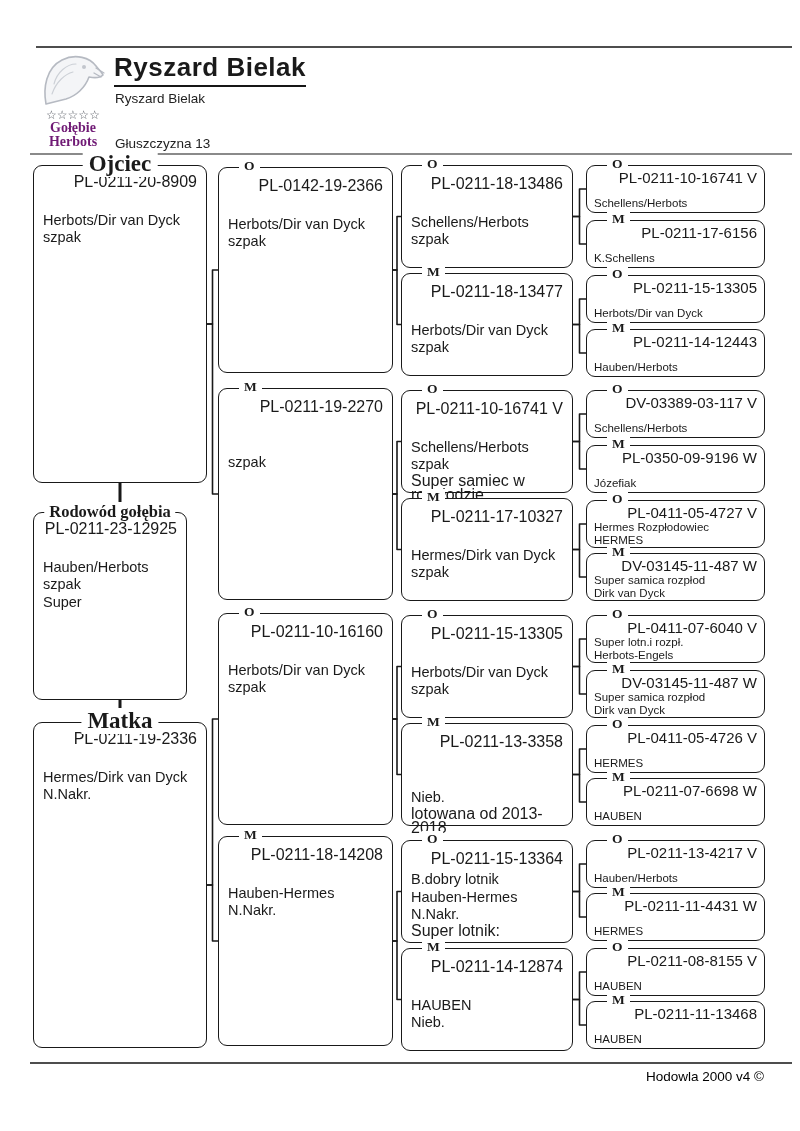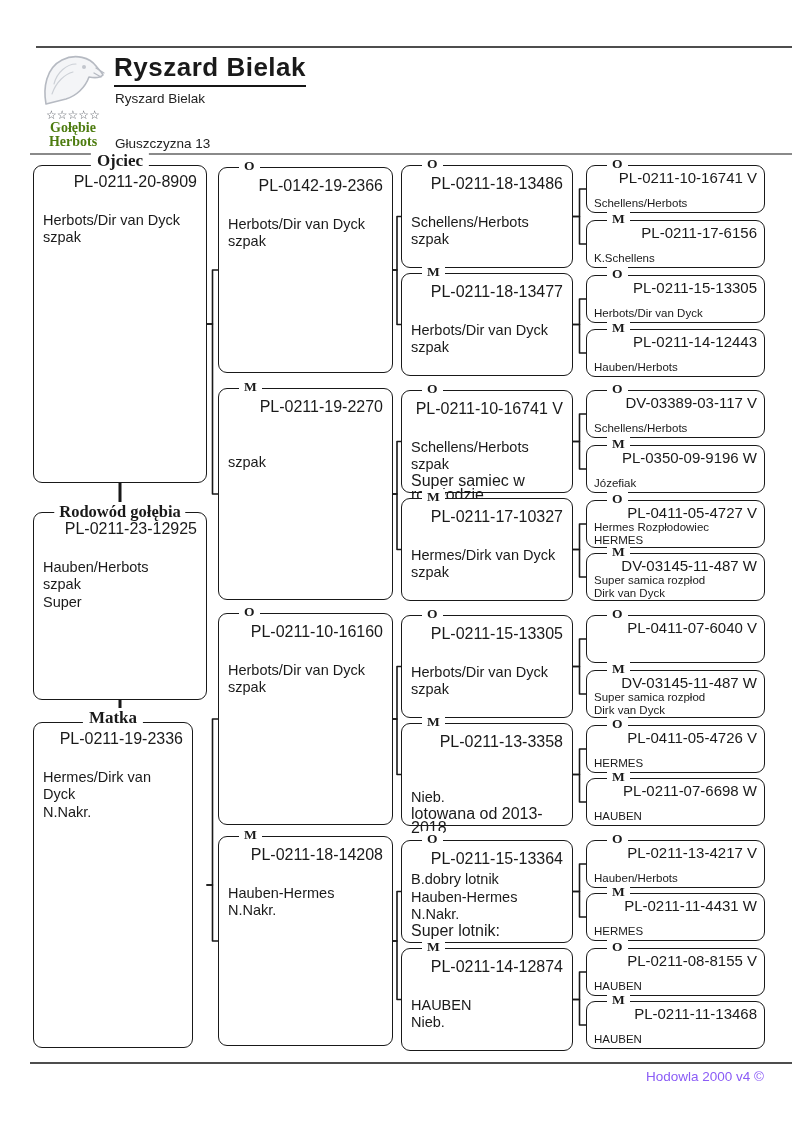--- a/index.html
+++ b/index.html
@@ -8,49 +8,49 @@
     font-family:"Liberation Sans","DejaVu Sans",sans-serif;color:#1a1a1a;
   }
   .abs{position:absolute;}
   .rule{position:absolute;background:#4e4e4e;height:2px;}
   .rule.thin{height:1.5px;background:#8a8a8a;}
 
   
   #logo{left:38px;top:54px;width:70px;text-align:center;}
   #logo .stars{font-size:12px;letter-spacing:0px;color:#5c6068;line-height:11px;}
   #logo .ltxt{font-family:"Liberation Serif","DejaVu Serif",serif;font-weight:bold;
-              font-size:14px;line-height:14px;color:#4d7c0f;}
+              font-size:14px;line-height:14px;color:#701a75;}
   #title{left:114px;top:52px;font-size:26px;font-weight:bold;
          border-bottom:2.5px solid #161616;padding-bottom:2px;letter-spacing:.5px;}
   .hsub{left:115px;font-size:13.5px;color:#222;}
 
   
   .node{position:absolute;box-sizing:border-box;background:#fff;
         border:1.8px solid #191919;border-radius:9px;z-index:1;}
   .legend{position:absolute;background:#fff;font-family:"Liberation Serif","DejaVu Serif",serif;
           font-weight:bold;white-space:nowrap;z-index:2;}
-  .lg-big{left:50%;transform:translateX(-50%);top:-15px;font-size:17px;padding:0 6px;}
+  .lg-big{left:50%;transform:translateX(-50%);top:-15px;font-size:23px;padding:0 6px;}
   .lg-small{left:50%;transform:translateX(-50%);top:-11px;font-size:16.5px;padding:0 5px;}
   .lg-sex{left:20px;top:-10px;font-size:13.5px;padding:0 5px;}
   .content{padding:8px 9px 4px 9px;}
   .content.c1{padding-top:6px;}
   .ring{font-size:16px;line-height:20px;margin-bottom:2px;white-space:nowrap;text-align:right;}
   .line{font-size:14.5px;line-height:17.5px;min-height:17.5px;}
   .note{font-size:16px;line-height:14px;}
   
   .node.g4 .content{padding:3px 7px;height:100%;box-sizing:border-box;
         display:flex;flex-direction:column;justify-content:space-between;}
   .node.g4 .ring{font-size:15px;line-height:17px;margin:0;}
   .desc{font-size:11.5px;line-height:12.5px;}
 
   
   #wires{position:absolute;left:0;top:0;z-index:0;}
 
   
-  #credit{right:36px;top:1069px;font-size:13.5px;color:#8b5cf6;}
+  #credit{right:36px;top:1069px;font-size:13.5px;color:#000000;}
 </style>
 </head>
 <body>
 
 <div class="rule" style="left:36px;top:46px;width:756px;"></div>
 
 <div id="logo" class="abs">
   <svg width="66" height="52" viewBox="0 0 66 52">
     <g fill="none" stroke="#b6bac2" stroke-width="1.6" stroke-linejoin="round" stroke-linecap="round">
       <path d="M6,50 C3,34 6,14 22,6 C36,-1 50,4 56,12 C59,16 62,18 63,21 C60,24 54,24 49,23 C45,34 36,42 26,45 Z" fill="#f4f5f7"></path>
@@ -105,31 +105,31 @@
 <div id="pedigree">
     <div class="node" style="left: 33px; top: 165px; width: 174px; height: 318px;">
       <span class="legend lg-big">Ojciec</span>
       <div class="content c1">
         <div class="ring">PL-0211-20-8909</div>
         <div class="line"></div>
         <div class="line">Herbots/Dir van Dyck</div>
         <div class="line">szpak</div>
       </div>
     </div>
-    <div class="node" style="left: 33px; top: 512px; width: 174px; height: 188px;">
+    <div class="node" style="left: 33px; top: 512px; width: 154px; height: 188px;">
       <span class="legend lg-small">Rodowód gołębia</span>
       <div class="content c1">
         <div class="ring">PL-0211-23-12925</div>
         <div class="line"></div>
         <div class="line">Hauben/Herbots</div>
         <div class="line">szpak</div>
         <div class="line">Super</div>
       </div>
     </div>
-    <div class="node" style="left: 33px; top: 722px; width: 160px; height: 326px;">
+    <div class="node" style="left: 33px; top: 722px; width: 174px; height: 326px;">
       <span class="legend lg-big">Matka</span>
       <div class="content c1">
         <div class="ring">PL-0211-19-2336</div>
         <div class="line"></div>
         <div class="line">Hermes/Dirk van Dyck</div>
         <div class="line">N.Nakr.</div>
       </div>
     </div>
     <div class="node" style="left: 218px; top: 167px; width: 175px; height: 206px;">
       <span class="legend lg-sex">O</span>
@@ -313,20 +313,24 @@
         <div>
           <div class="desc">Super samica rozpłod</div>
           <div class="desc">Dirk van Dyck</div>
         </div>
       </div>
     </div>
     <div class="node g4" style="left: 586px; top: 615px; width: 179px; height: 48px;">
       <span class="legend lg-sex">O</span>
       <div class="content">
         <div class="ring">PL-0411-07-6040 V</div>
+        <div>
+          <div class="desc">Super lotn.i rozpł.</div>
+          <div class="desc">Herbots-Engels</div>
+        </div>
       </div>
     </div>
     <div class="node g4" style="left: 586px; top: 670px; width: 179px; height: 48px;">
       <span class="legend lg-sex">M</span>
       <div class="content">
         <div class="ring">DV-03145-11-487 W</div>
         <div>
           <div class="desc">Super samica rozpłod</div>
           <div class="desc">Dirk van Dyck</div>
         </div>

